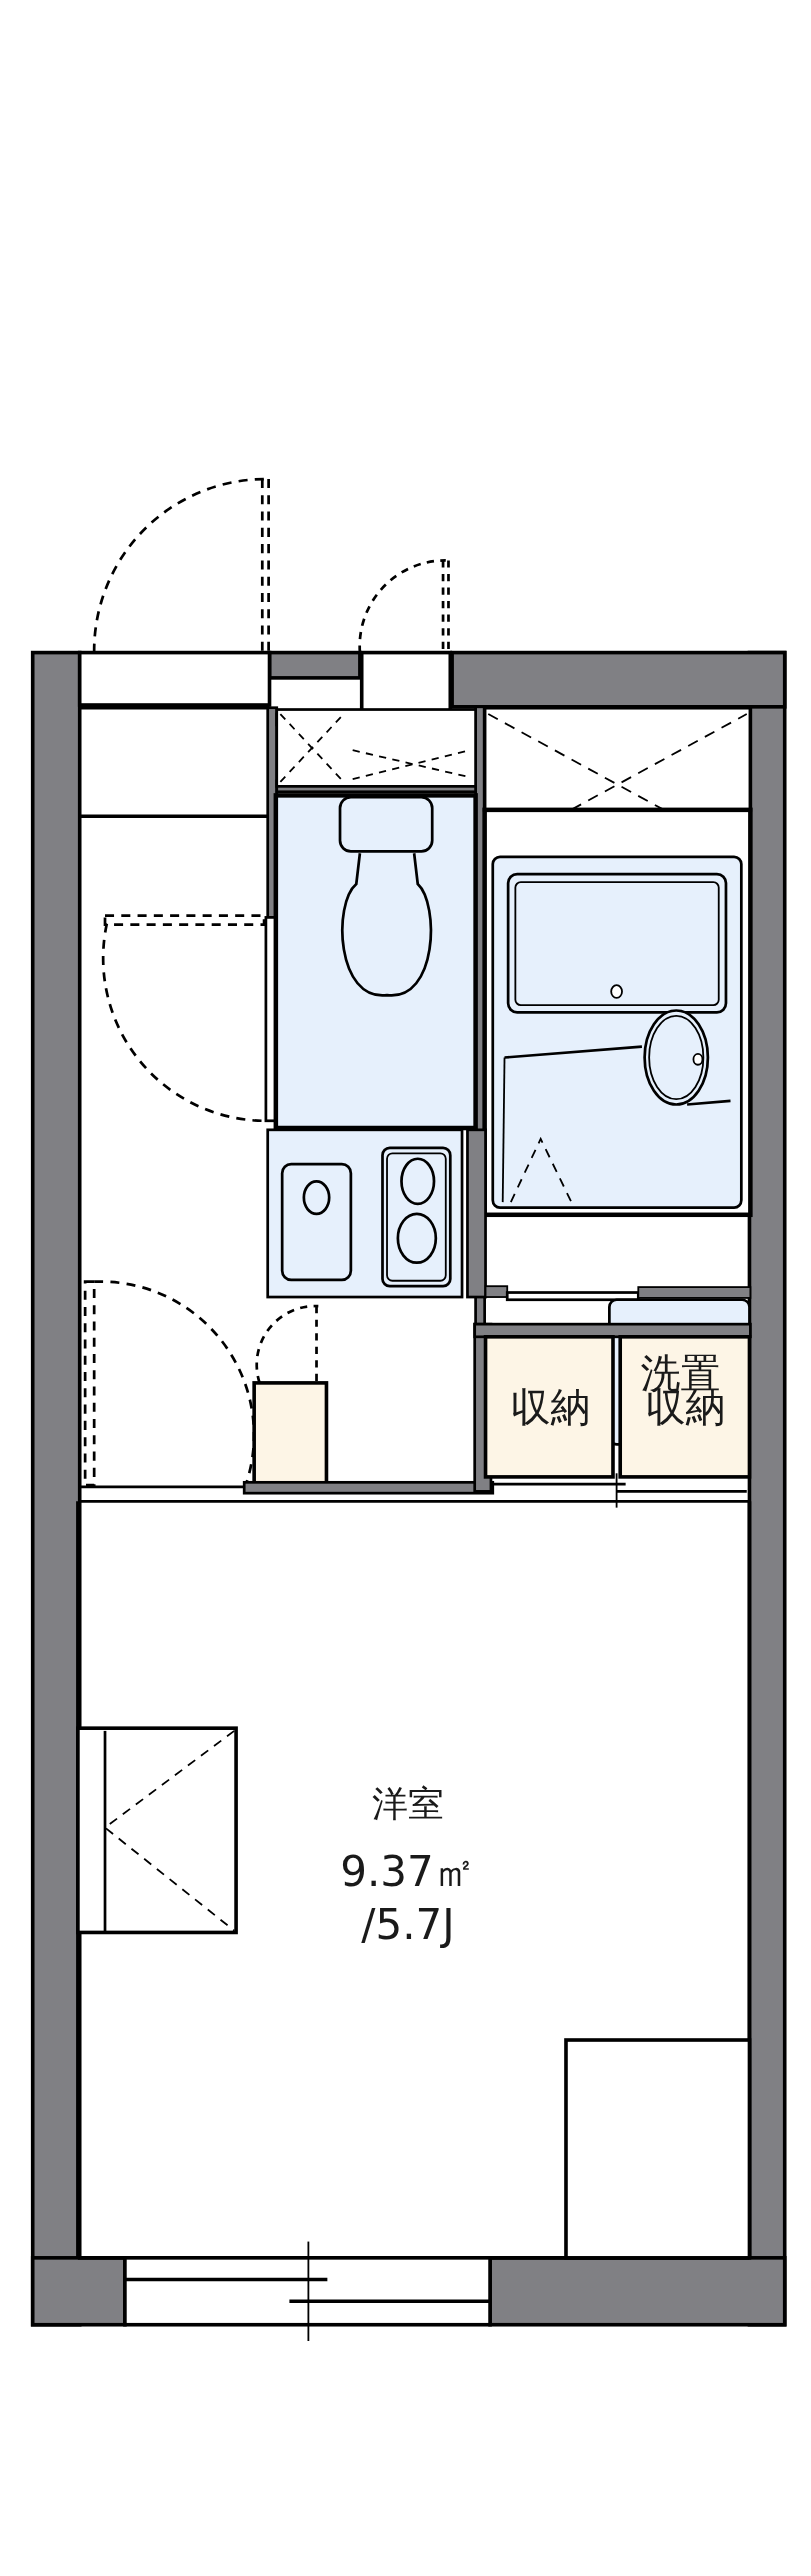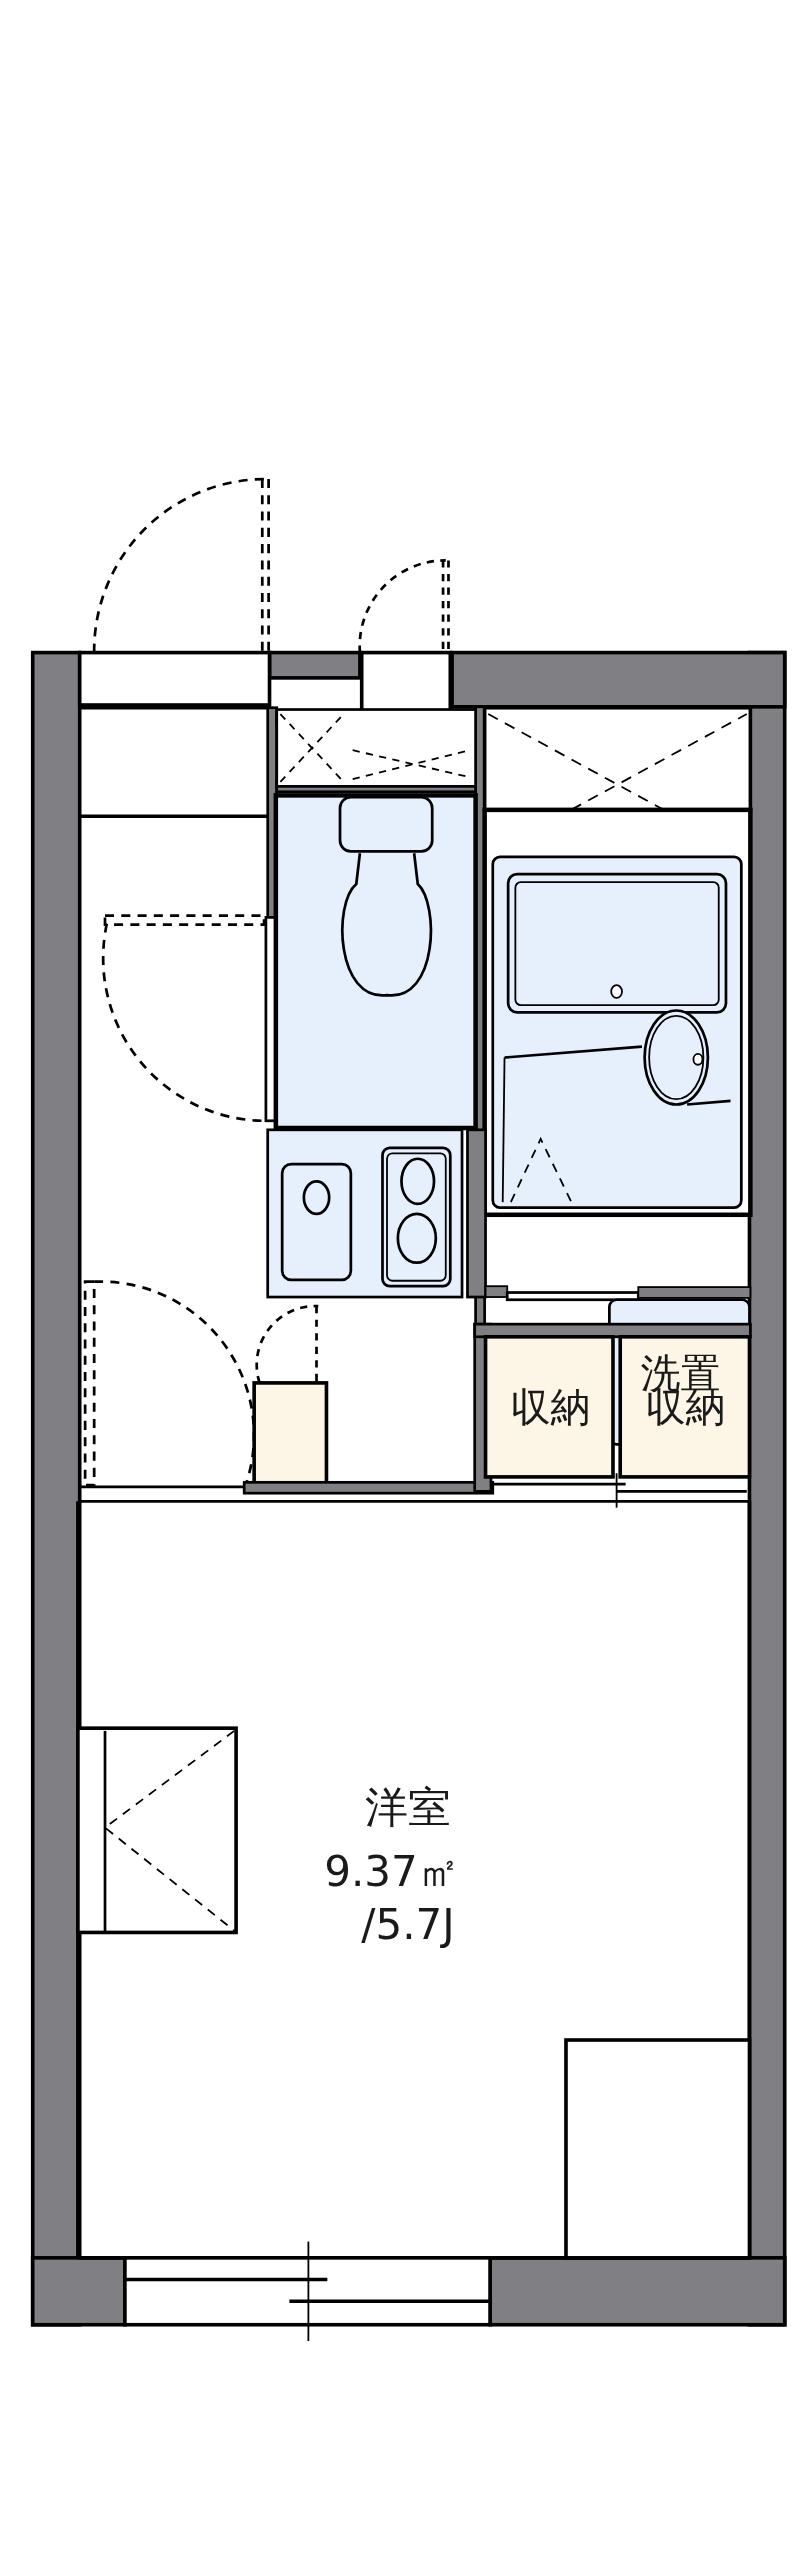--- a/index.html
+++ b/index.html
@@ -1,19 +1,19 @@
 <!DOCTYPE html>
 <html style="font-size:14.5px"><head>
 <meta charset="utf-8">
 <style>
   html,body{margin:0;padding:0;background:#ffffff;}
   body{width:812px;height:2576px;position:relative;overflow:hidden;font-family:"DejaVu Sans",sans-serif;}
   #plan{position:absolute;left:0;top:0;width:812px;height:2576px;}
   .lbl{position:absolute;color:#1a1a1a;text-align:center;white-space:nowrap;line-height:1;}
-  .room-name{font-size:43px;}
+  .room-name{font-size:36px;}
   .room-area{font-size:42px;}
   .small{font-size:40px;}
 </style>
 </head>
 <body>
 
 <svg id="plan" viewBox="0 0 898 2850" xmlns="http://www.w3.org/2000/svg">
 
   <g fill="#808084" stroke="#000" stroke-width="4">
     <rect x="36" y="722" width="52" height="1850"></rect>
@@ -151,15 +151,15 @@
     <line x1="320" y1="2546" x2="542" y2="2546" stroke-width="4"></line>
     <line x1="341" y1="2480" x2="341" y2="2590" stroke-width="2"></line>
   </g>
 </svg>
 
 <div class="lbl small" style="left:615px;top:1353px;width:131px;">洗置</div>
 <div class="lbl small" style="left:488px;top:1387px;width:125px;">収納</div>
 <div class="lbl small" style="left:622px;top:1387px;width:127px;">収納</div>
 
 <div class="lbl room-name" style="left:313px;top:1786px;width:190px;">洋室</div>
-<div class="lbl room-area" style="left:297px;top:1851px;width:190px;">9.37㎡</div>
+<div class="lbl room-area" style="left:313px;top:1851px;width:190px;">9.37㎡</div>
 <div class="lbl room-area" style="left:313px;top:1904px;width:190px;text-align:center;">/5.7J</div>
 
 
 </body></html>

